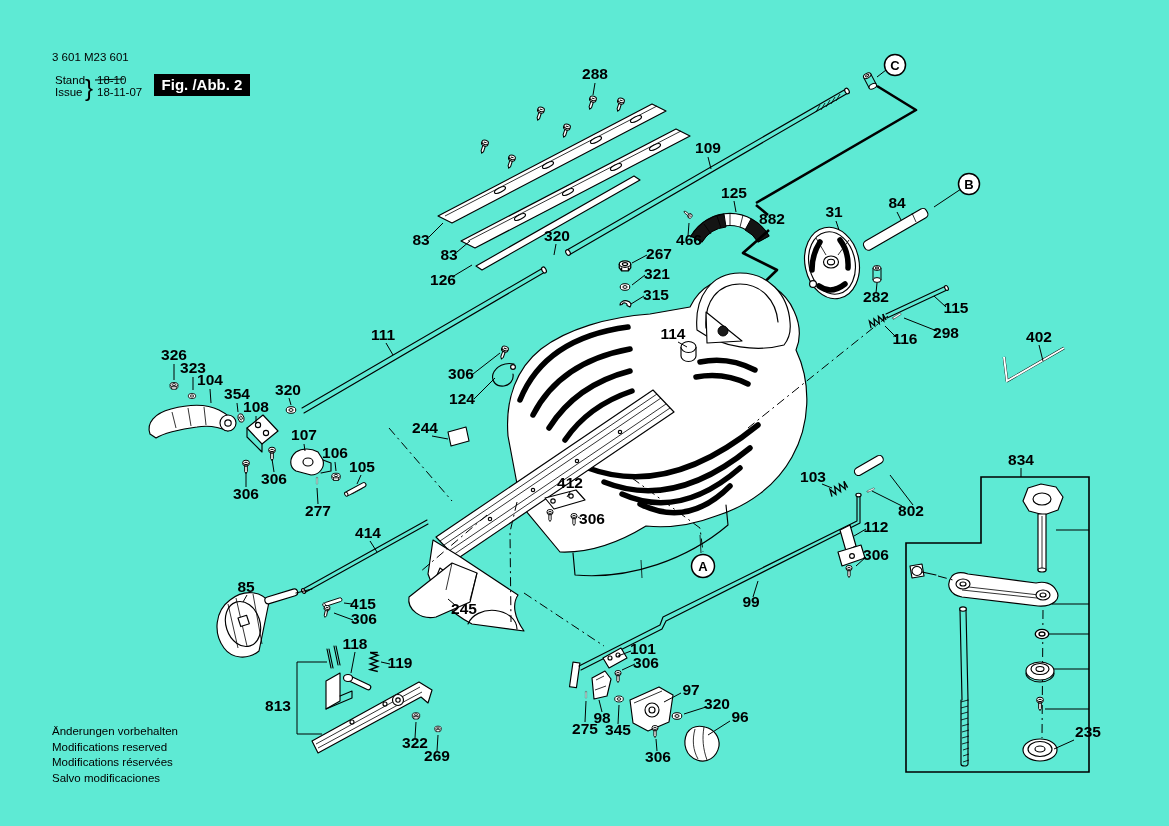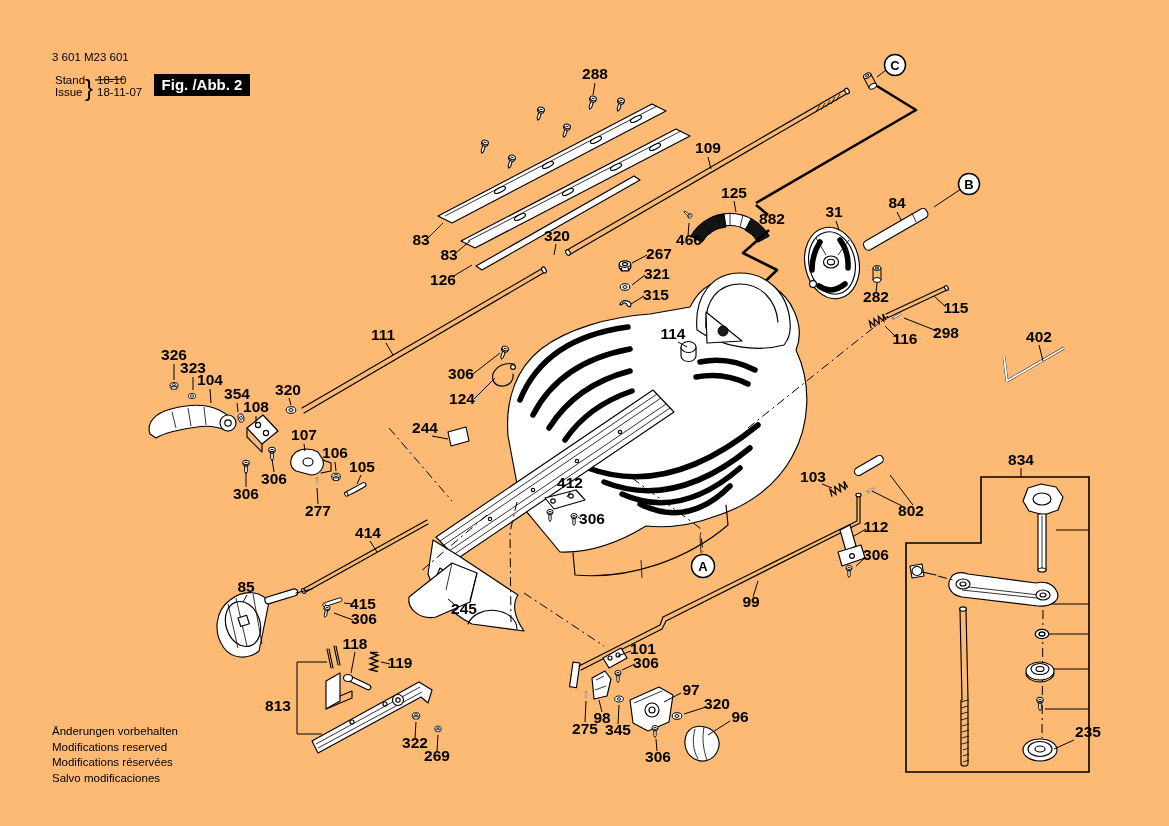--- a/index.html
+++ b/index.html
@@ -1,16 +1,16 @@
 <!DOCTYPE html>
 <html><head>
 <meta charset="utf-8">
 <style>
   html,body { margin:0; padding:0; background:#fff; }
-  .page { position:relative; width:1169px; height:826px; background:#fdba74;
+  .page { position:relative; width:1169px; height:826px; background:#5eead4;
           font-family:"Liberation Sans", sans-serif; overflow:hidden; }
   svg { display:block; }
   .ln   { stroke:#000; fill:none; stroke-width:1.15; stroke-linecap:round; stroke-linejoin:round; }
   .fw   { stroke:#000; fill:#fff; stroke-width:1.15; stroke-linejoin:round; }
   .fd   { stroke:#000; fill:#141414; stroke-width:1; }
   .slot { stroke:#000; fill:none; stroke-width:5.5; stroke-linecap:round; }
   .heavy{ stroke:#000; fill:none; stroke-width:2.6; stroke-linejoin:round; }
   .dash { stroke:#000; fill:none; stroke-width:1; stroke-dasharray:9 4 2 4; }
   .lead { stroke:#000; fill:none; stroke-width:1; }
   .thin { stroke:#000; fill:none; stroke-width:0.8; }

